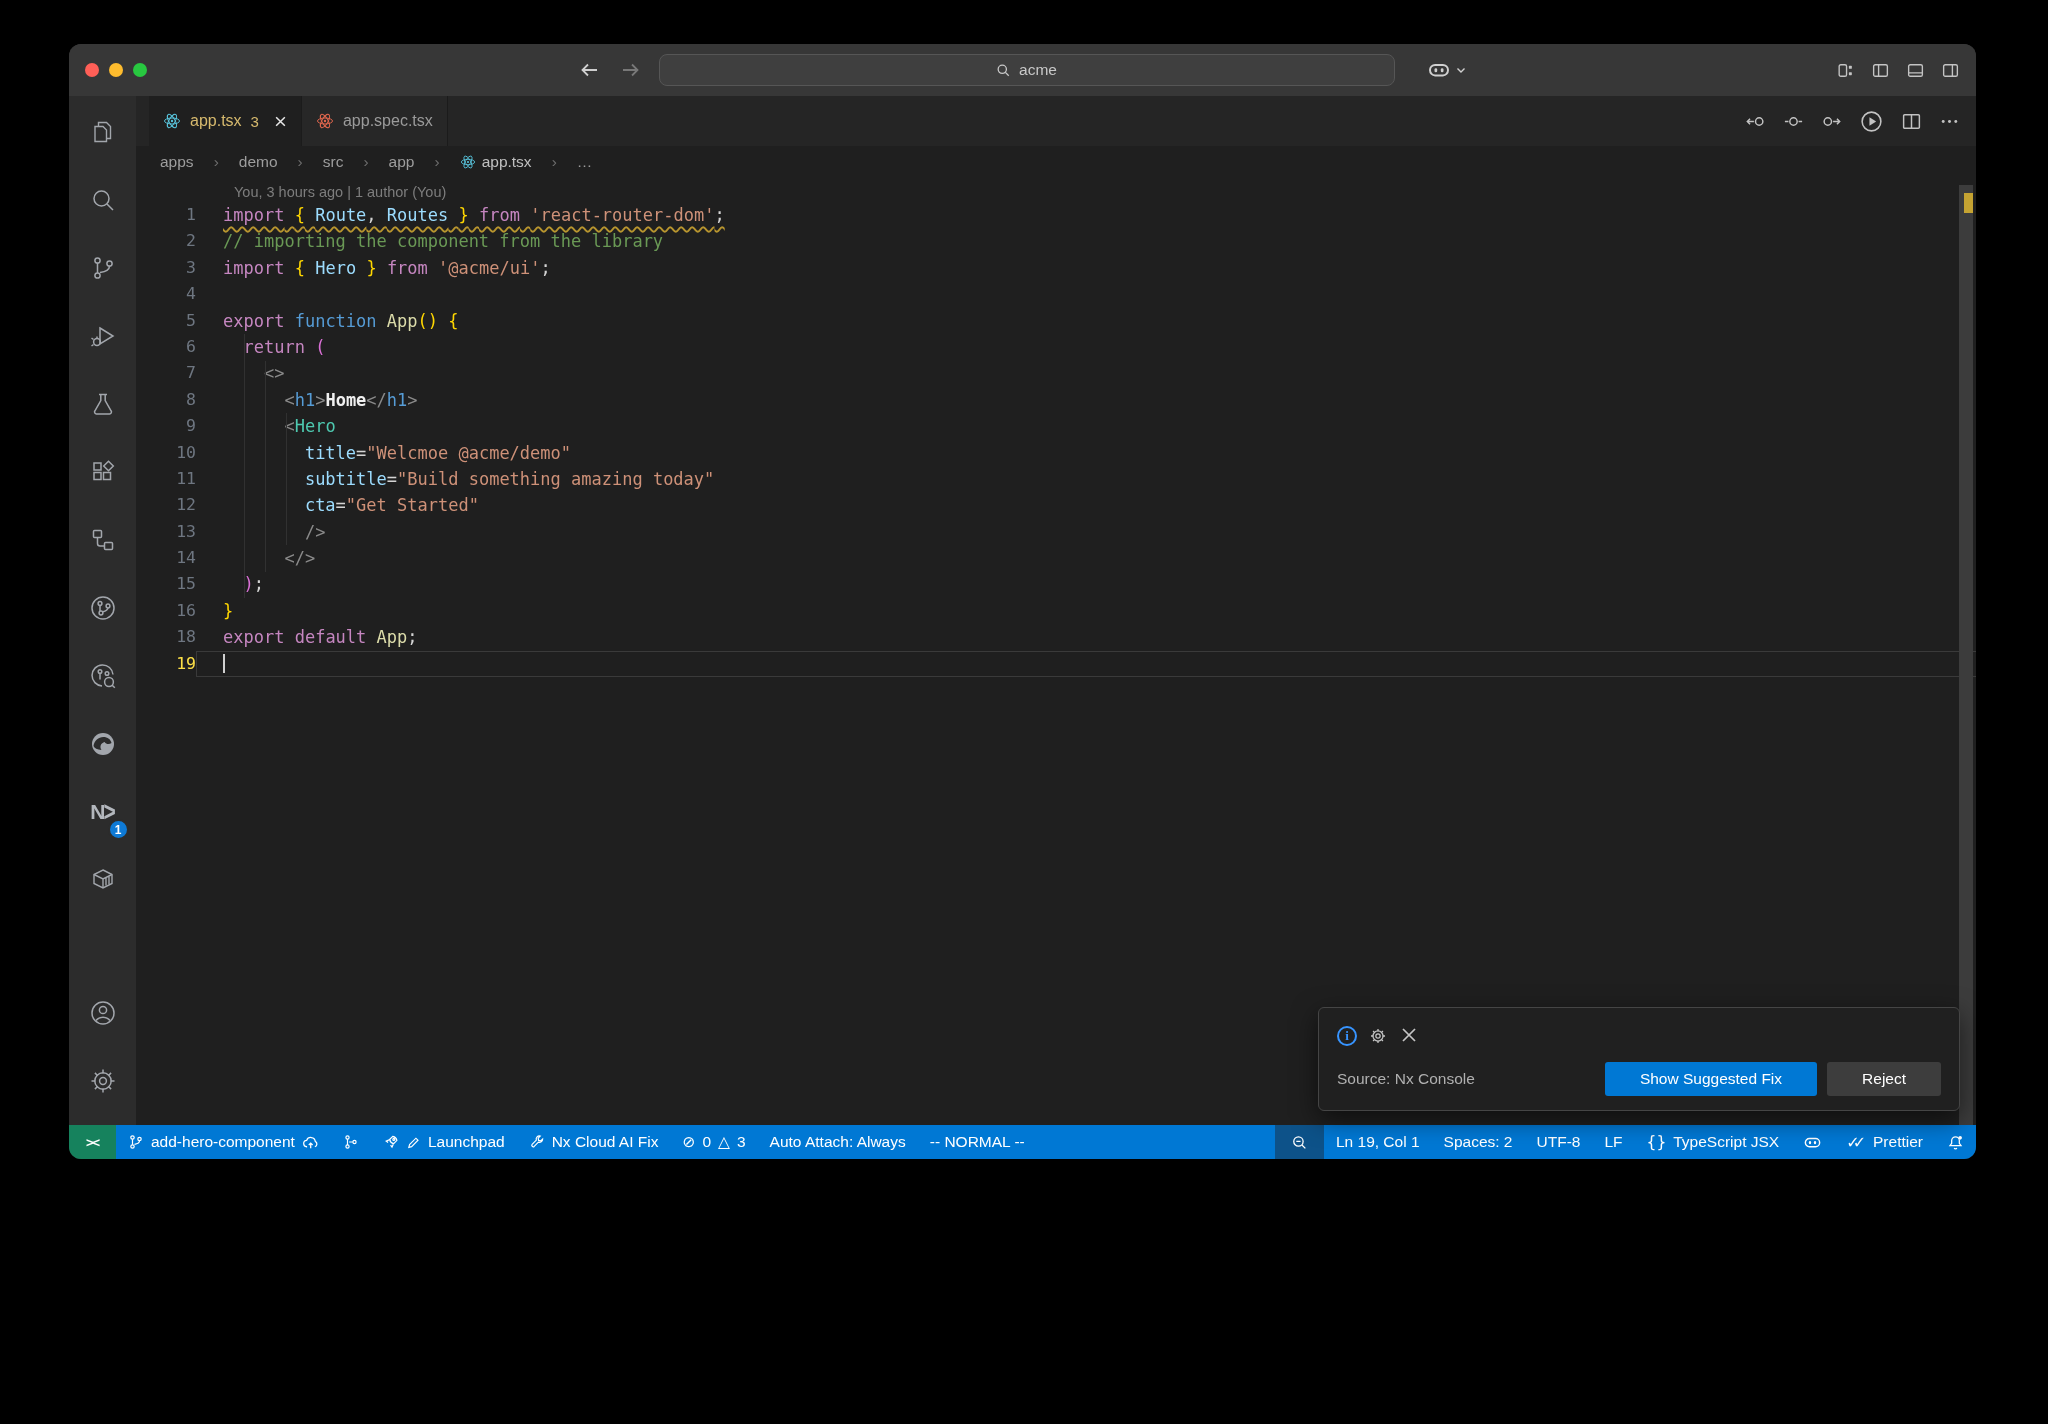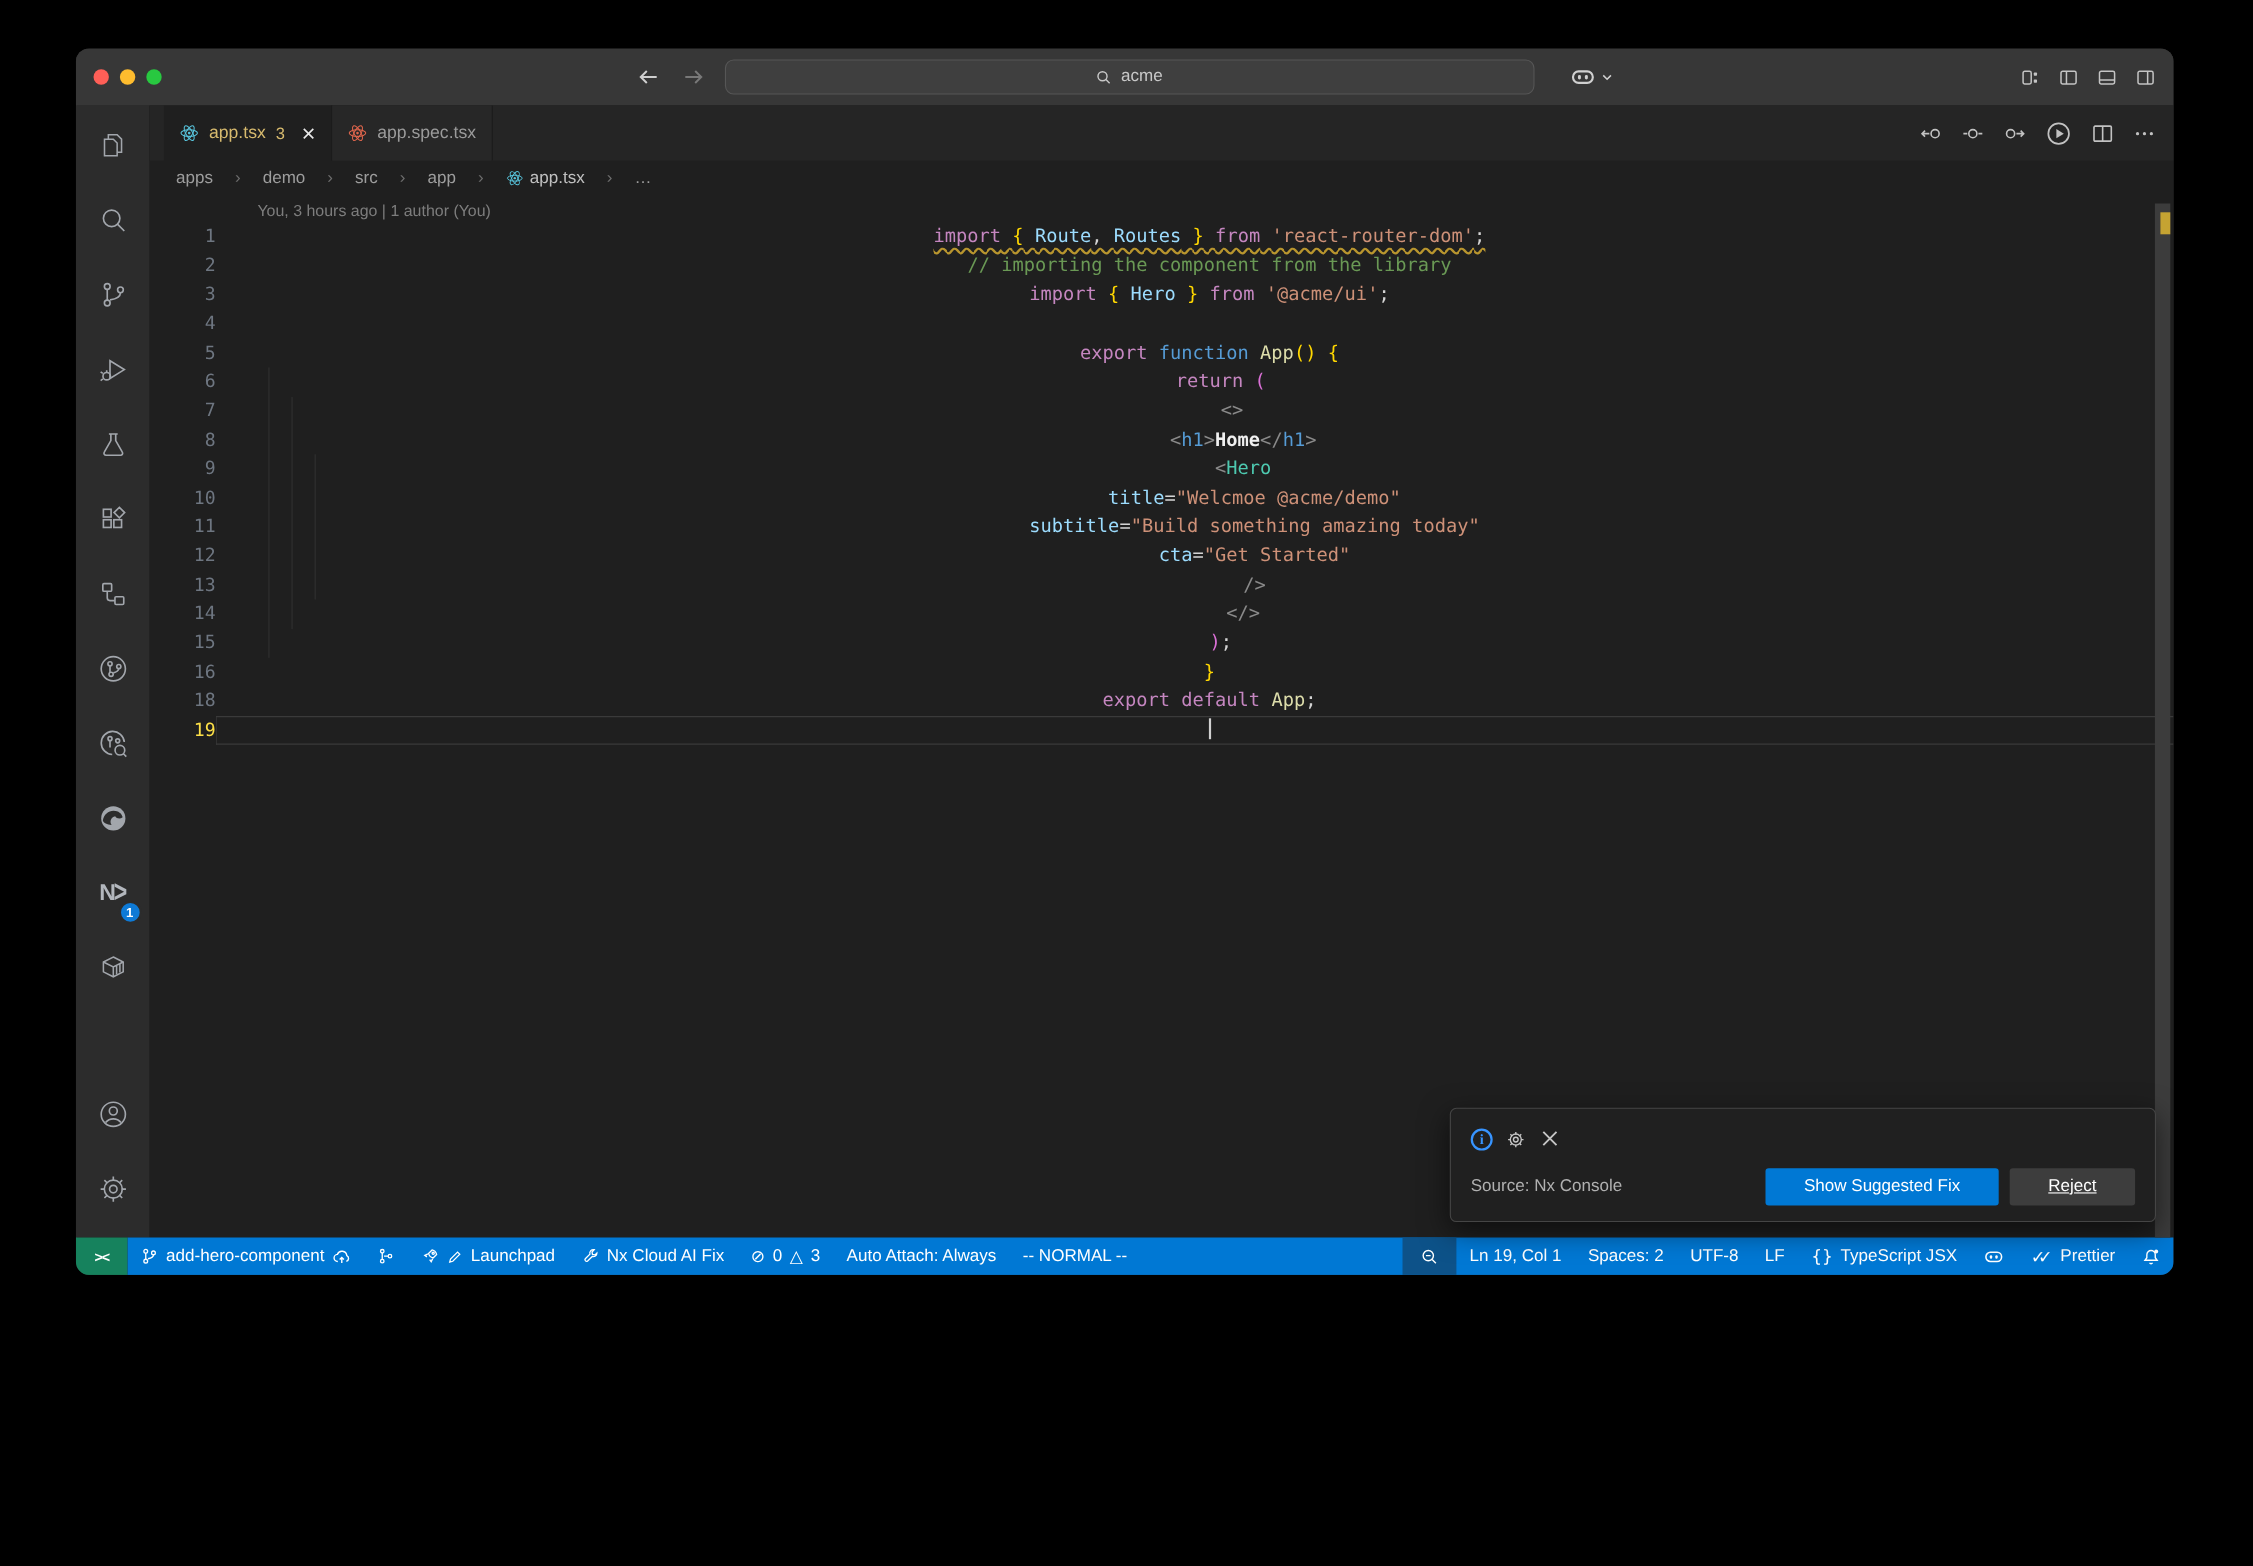--- a/index.html
+++ b/index.html
@@ -46,21 +46,21 @@
   .editor-actions{margin-left:auto;display:flex;align-items:center;gap:17px;padding-right:16px;color:#c2c2c2;}
   .breadcrumbs{height:31px;display:flex;align-items:center;padding-left:24px;font-size:15.5px;color:#9d9d9d;gap:20px;flex:0 0 auto;}
   .breadcrumbs .sep{color:#6e6e6e;}
   .breadcrumbs .file{color:#c0c0c0;display:flex;align-items:center;gap:6px;}
   
   .editor-content{flex:1;position:relative;overflow:hidden;}
   .blame{height:25px;padding-left:98px;font-size:14.5px;color:#7d7d7d;display:flex;align-items:flex-end;padding-bottom:2px;}
   .code-wrap{position:relative;}
   .line{display:flex;height:26.4px;line-height:26.4px;font-family:"DejaVu Sans Mono",monospace;font-size:17px;white-space:pre;}
   .ln{width:60px;text-align:right;color:#6e7681;font-size:16.5px;flex:0 0 auto;}
-  .lc{padding-left:27px;flex:1;color:#d4d4d4;position:relative;text-align:center;}
+  .lc{padding-left:27px;flex:1;color:#d4d4d4;position:relative;}
   .line.cur .ln{color:#fde047;}
   .line.cur .lc{box-shadow:inset 0 1px 0 #3a3a3a, inset 0 -1px 0 #3a3a3a, inset 1px 0 0 #3a3a3a;}
   .cursor{display:inline-block;width:2px;height:19px;background:#d0d0d0;vertical-align:middle;margin-top:-3px;}
   .c-k{color:#C586C0}.c-t{color:#569CD6}.c-f{color:#DCDCAA}.c-v{color:#9CDCFE}
   .c-s{color:#CE9178}.c-c{color:#6A9955}.c-w{color:#D4D4D4}
   .c-wb{color:#f0f0f0;font-weight:bold}.c-cl{color:#4EC9B0}.c-g{color:#8a8a8a}
   .c-b1{color:#FFD700}.c-b2{color:#DA70D6}
   .sq{text-decoration:underline;text-decoration-style:wavy;text-decoration-color:#b8952e;
       text-decoration-thickness:1.5px;text-underline-offset:5px;}
   .guide{position:absolute;width:1px;background:#313131;}
@@ -84,21 +84,21 @@
   .toast-row1{display:flex;gap:12px;}
   .info-ic{width:20px;height:20px;border-radius:50%;border:2px solid #3794ff;color:#3794ff;flex:0 0 auto;
            display:flex;align-items:center;justify-content:center;font-size:13px;font-weight:700;margin-top:2px;
            font-family:"Liberation Serif",serif;}
   .toast-msg{flex:1;color:#d6d6d6;font-size:16.5px;line-height:1.6;max-width:480px;}
   .toast-icons{display:flex;gap:14px;color:#c5c5c5;align-items:flex-start;padding-top:3px;}
   .toast-row2{display:flex;align-items:center;margin-top:16px;}
   .toast-src{color:#b0b0b0;font-size:15.5px;}
   .btn{border-radius:3px;font-size:15.5px;padding:8px 35px;display:inline-flex;align-items:center;color:#fff;}
   .btn.primary{background:#0078d4;}
-  .btn.secondary{background:#3d3d3d;margin-left:10px;text-decoration:underline;}
+  .btn.secondary{background:#3d3d3d;margin-left:10px;}
 </style>
 </head>
 <body>
 
 <div class="stage">
   <div class="window">
 
     <div class="titlebar">
       <div class="traffic">
         <span class="tl red"></span>

